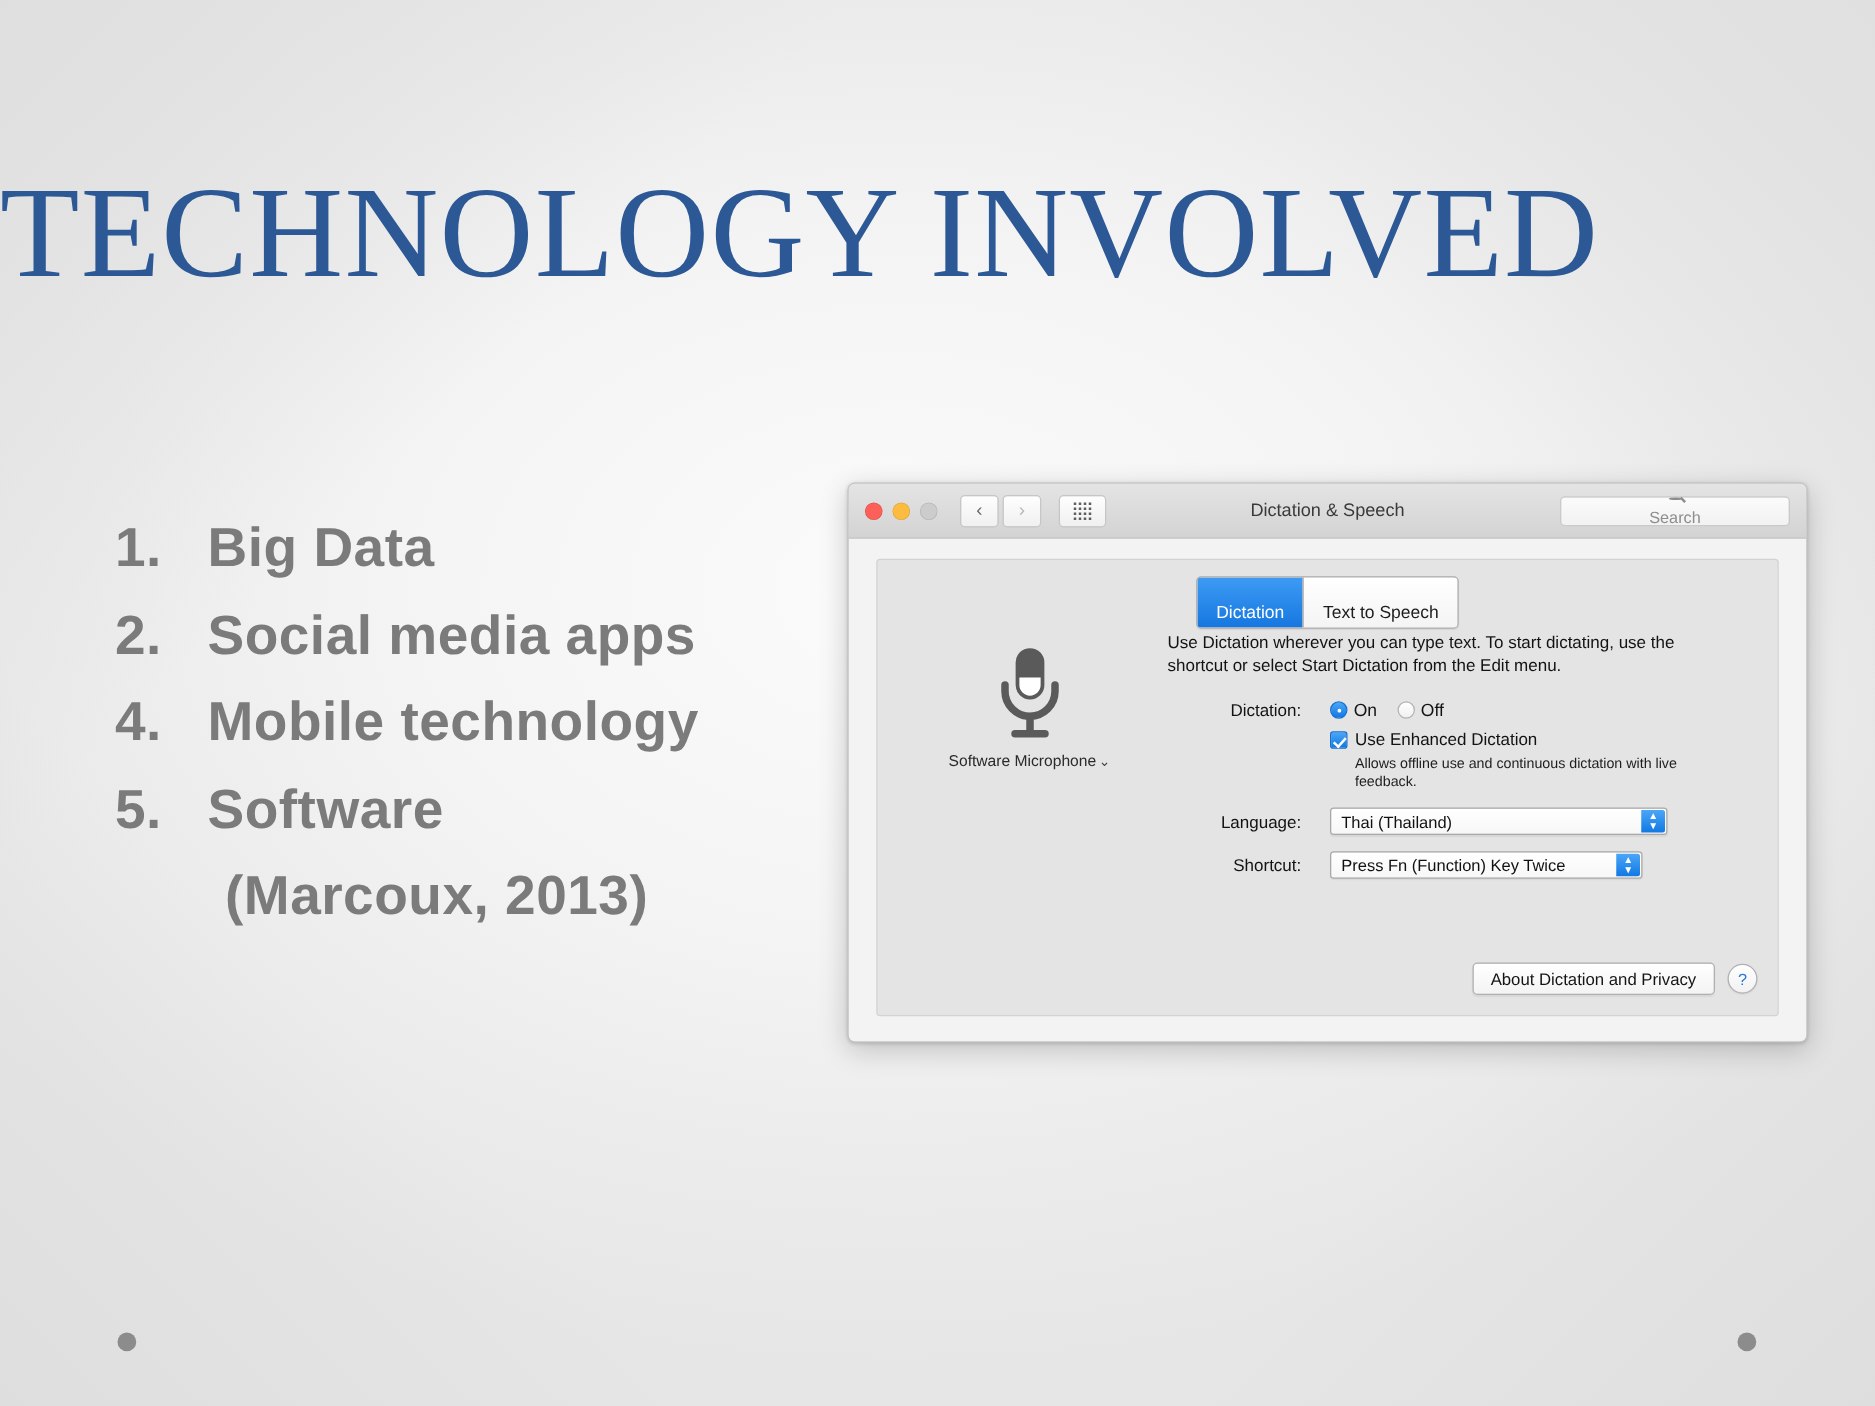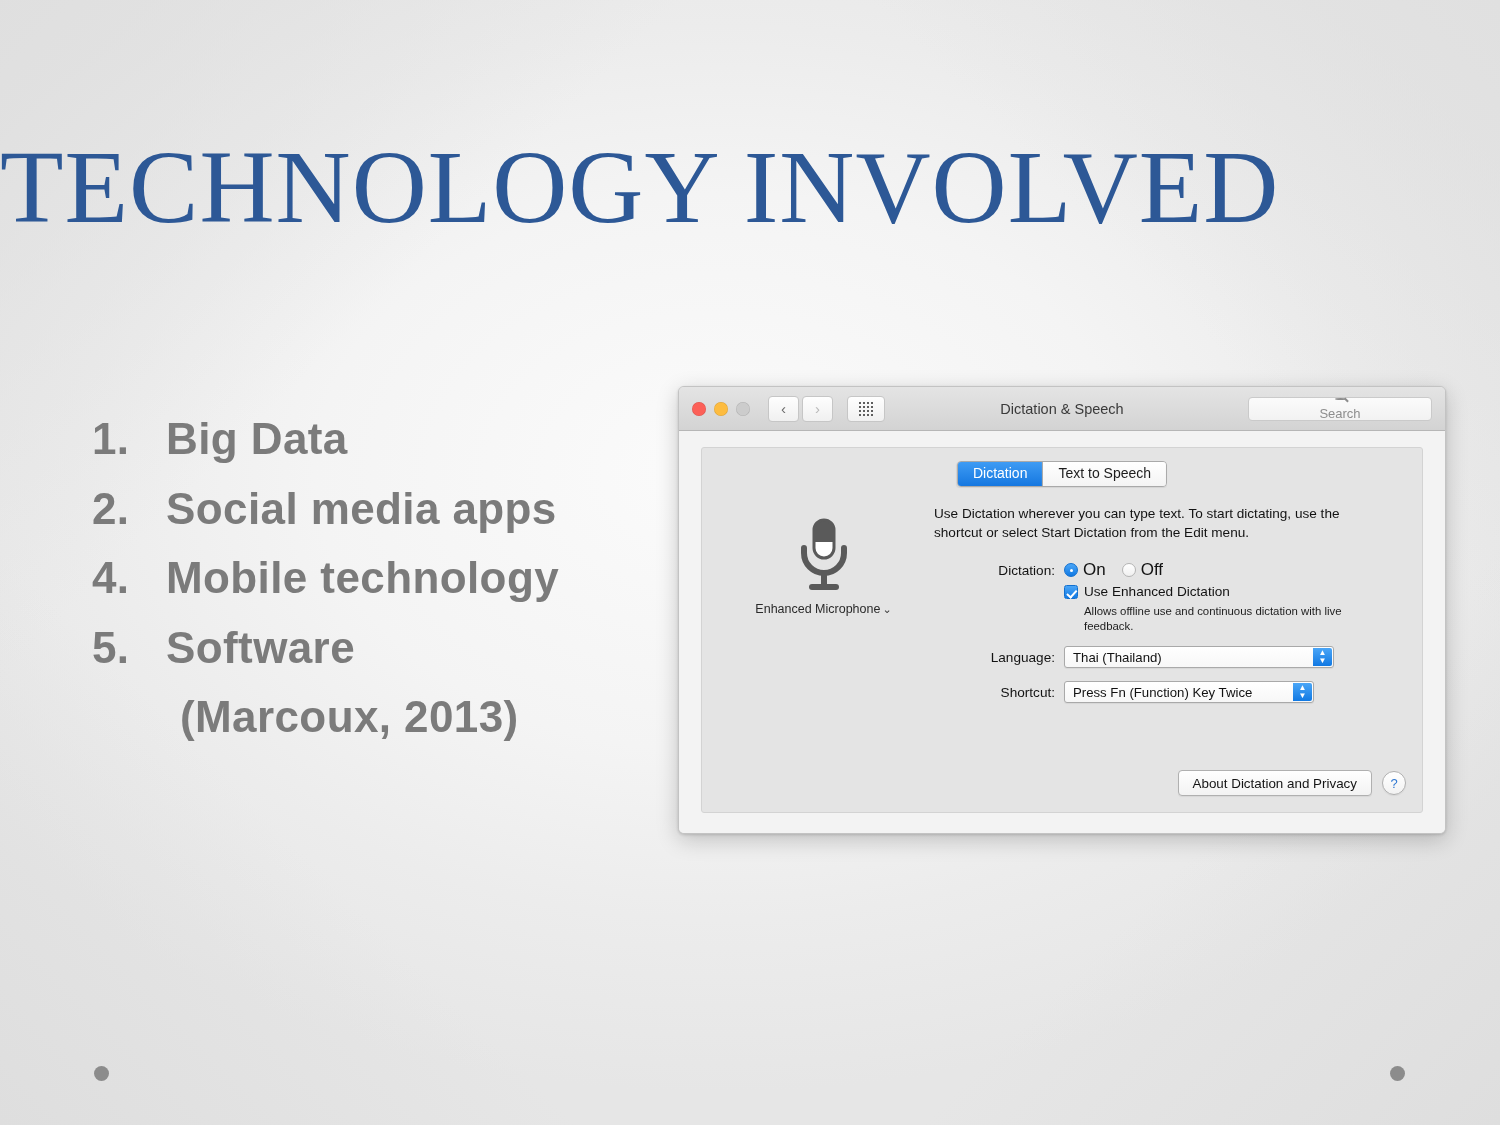--- a/index.html
+++ b/index.html
@@ -235,21 +235,21 @@
     left: 50%;
     top: 13px;
     transform: translateX(-50%);
     display: flex;
     border-radius: 4px;
     overflow: hidden;
     border: 1px solid #a9a9a9;
     box-shadow: 0 1px 1px rgba(0,0,0,0.07);
   }
   .tab {
-    padding: 4px 15px 5px 15px;
+    padding: 20px 15px 5px 15px;
     font-size: 14px;
     line-height: 1.1;
     background: linear-gradient(#ffffff, #f4f4f4);
     color: #1d1d1d;
   }
   .tab.active {
     background: linear-gradient(#3e9bf4, #1577e0);
     color: #ffffff;
   }
   .tab + .tab { border-left: 1px solid #a9a9a9; }
@@ -284,30 +284,30 @@
     position: absolute;
     display: flex;
     align-items: center;
   }
   .row-dictation { left: 232px; top: 112px; }
   .form-label {
     width: 130px;
     text-align: right;
     font-size: 13.6px;
     color: #131313;
-    padding-right: 9px;
+    padding-right: 23px;
     box-sizing: border-box;
   }
 
   .radio {
     display: inline-flex;
     align-items: center;
     gap: 5px;
     margin-right: 16px;
-    font-size: 17px;
+    font-size: 14px;
     color: #131313;
   }
   .radio-dot {
     width: 14px;
     height: 14px;
     border-radius: 50%;
     background: linear-gradient(#ffffff, #f0f0f0);
     border: 1px solid #b4b4b4;
     box-sizing: border-box;
     position: relative;
@@ -524,21 +524,21 @@
               </clipPath>
             </defs>
             <rect x="19" y="2" width="20" height="38" rx="10" fill="#5a5a5a"></rect>
             <rect x="19" y="24" width="20" height="18" fill="#ffffff" clip-path="url(#micclip)"></rect>
             <rect x="19" y="2" width="20" height="38" rx="10" fill="none" stroke="#5a5a5a" stroke-width="3"></rect>
             <path d="M9 30 v5 a20 20 0 0 0 40 0 v-5" fill="none" stroke="#5a5a5a" stroke-width="6" stroke-linecap="round"></path>
             <rect x="26" y="55" width="6" height="13" fill="#5a5a5a"></rect>
             <rect x="14" y="66" width="30" height="6" rx="3" fill="#5a5a5a"></rect>
           </svg>
           <div class="mic-label">
-            <span>Enhanced Microphone</span><span class="chev">⌄</span>
+            <span>Software Microphone</span><span class="chev">⌄</span>
           </div>
         </div>
 
         <div class="intro">Use Dictation wherever you can type text. To start dictating, use the shortcut or select Start Dictation from the Edit menu.</div>
 
         <div class="form-row row-dictation">
           <span class="form-label">Dictation:</span>
           <label class="radio">
             <span class="radio-dot on"></span>
             <span>On</span>

